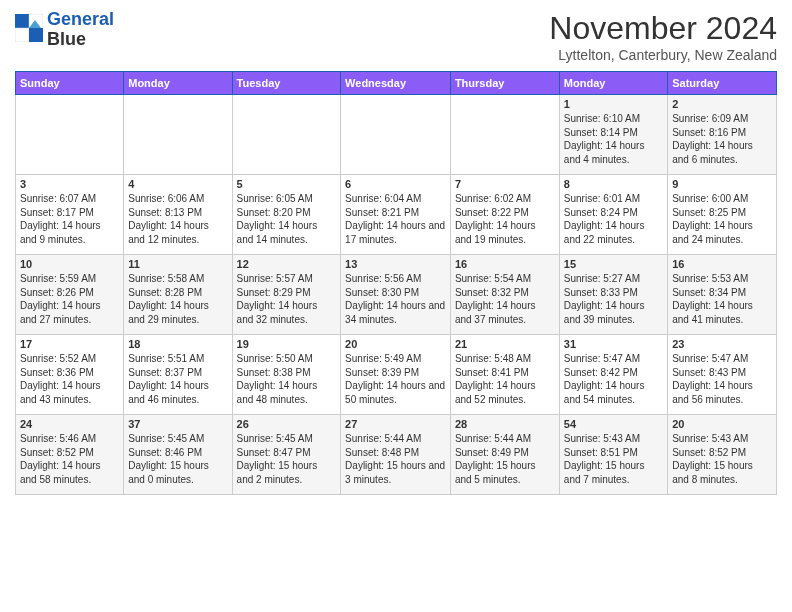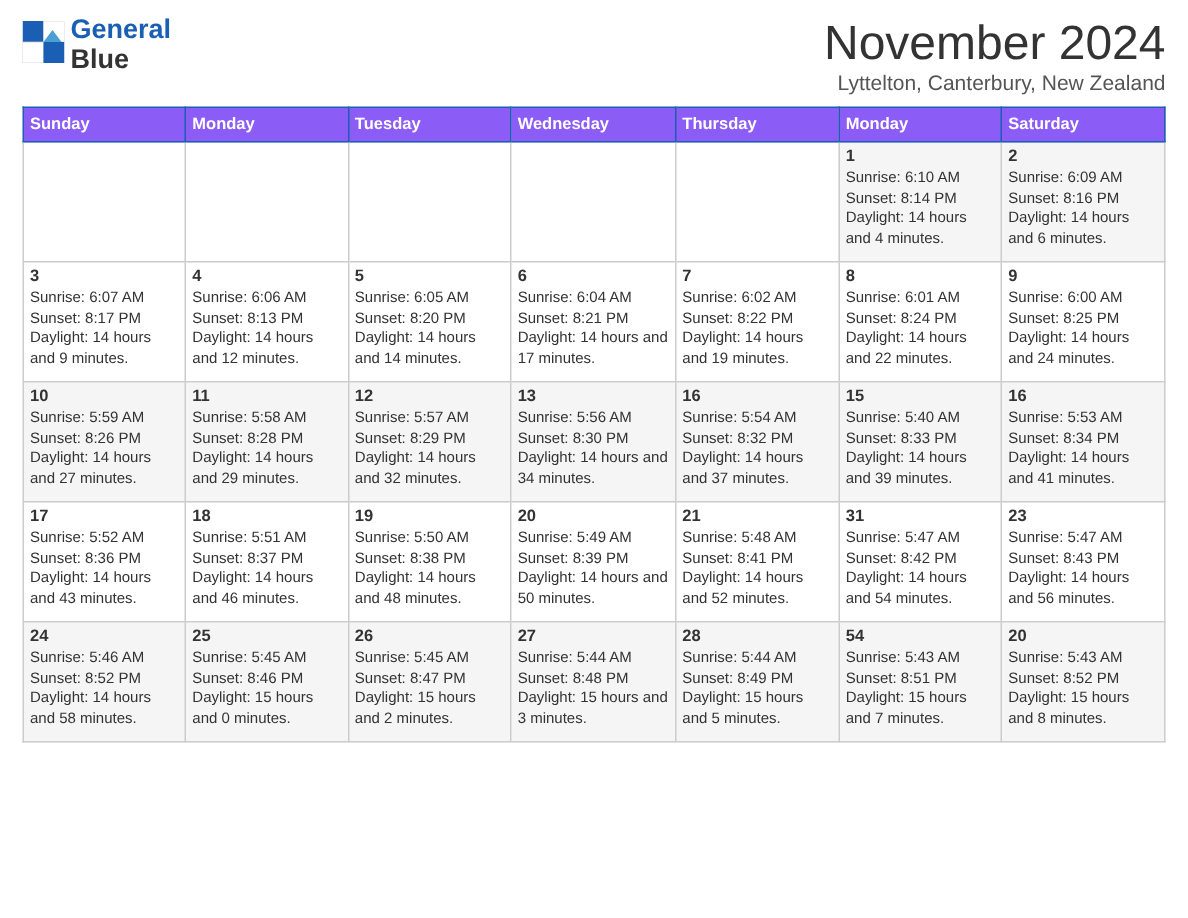--- a/index.html
+++ b/index.html
@@ -188,21 +188,21 @@
           </td>
           <td>
             <span class="day-num">16</span>
             <div class="day-info">Sunrise: 5:54 AM
 Sunset: 8:32 PM
 Daylight: 14 hours
 and 37 minutes.</div>
           </td>
           <td>
             <span class="day-num">15</span>
-            <div class="day-info">Sunrise: 5:40 AM
+            <div class="day-info">Sunrise: 5:27 AM
 Sunset: 8:33 PM
 Daylight: 14 hours
 and 39 minutes.</div>
           </td>
           <td>
             <span class="day-num">16</span>
             <div class="day-info">Sunrise: 5:53 AM
 Sunset: 8:34 PM
 Daylight: 14 hours
 and 41 minutes.</div>
@@ -261,21 +261,21 @@
         </tr>
         <tr>
           <td>
             <span class="day-num">24</span>
             <div class="day-info">Sunrise: 5:46 AM
 Sunset: 8:52 PM
 Daylight: 14 hours
 and 58 minutes.</div>
           </td>
           <td>
-            <span class="day-num">25</span>
+            <span class="day-num">37</span>
             <div class="day-info">Sunrise: 5:45 AM
 Sunset: 8:46 PM
 Daylight: 15 hours
 and 0 minutes.</div>
           </td>
           <td>
             <span class="day-num">26</span>
             <div class="day-info">Sunrise: 5:45 AM
 Sunset: 8:47 PM
 Daylight: 15 hours

